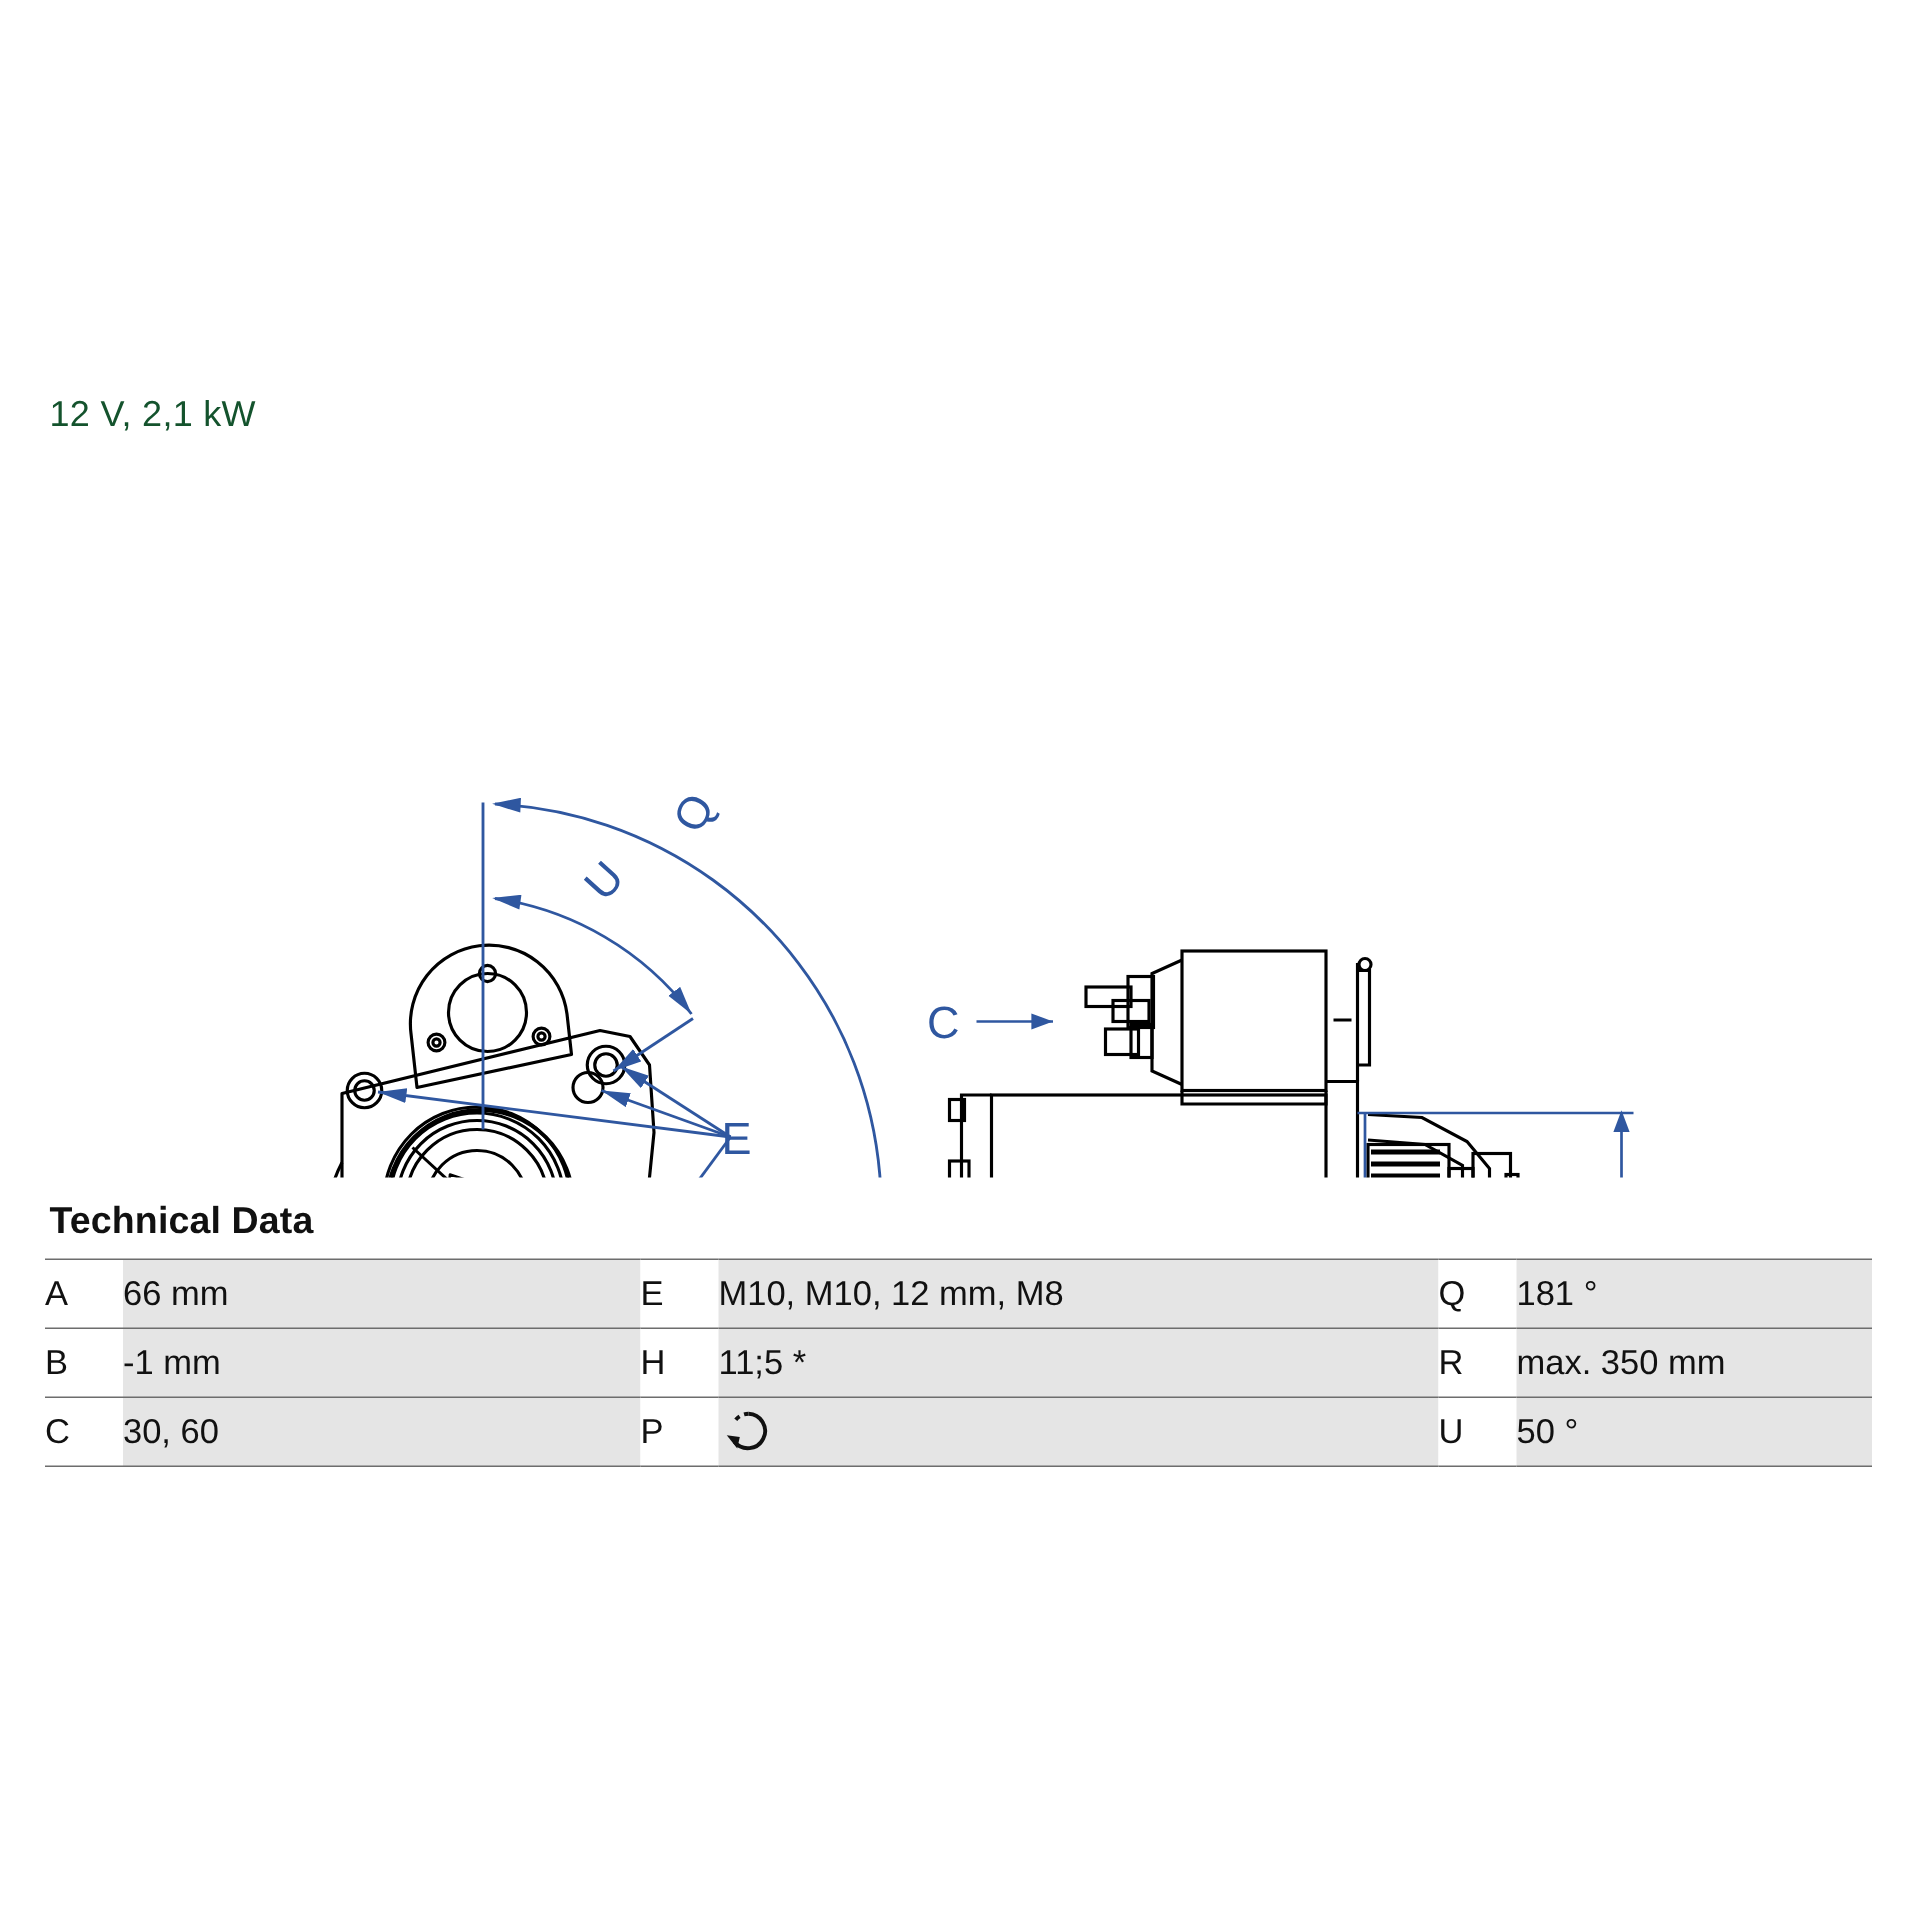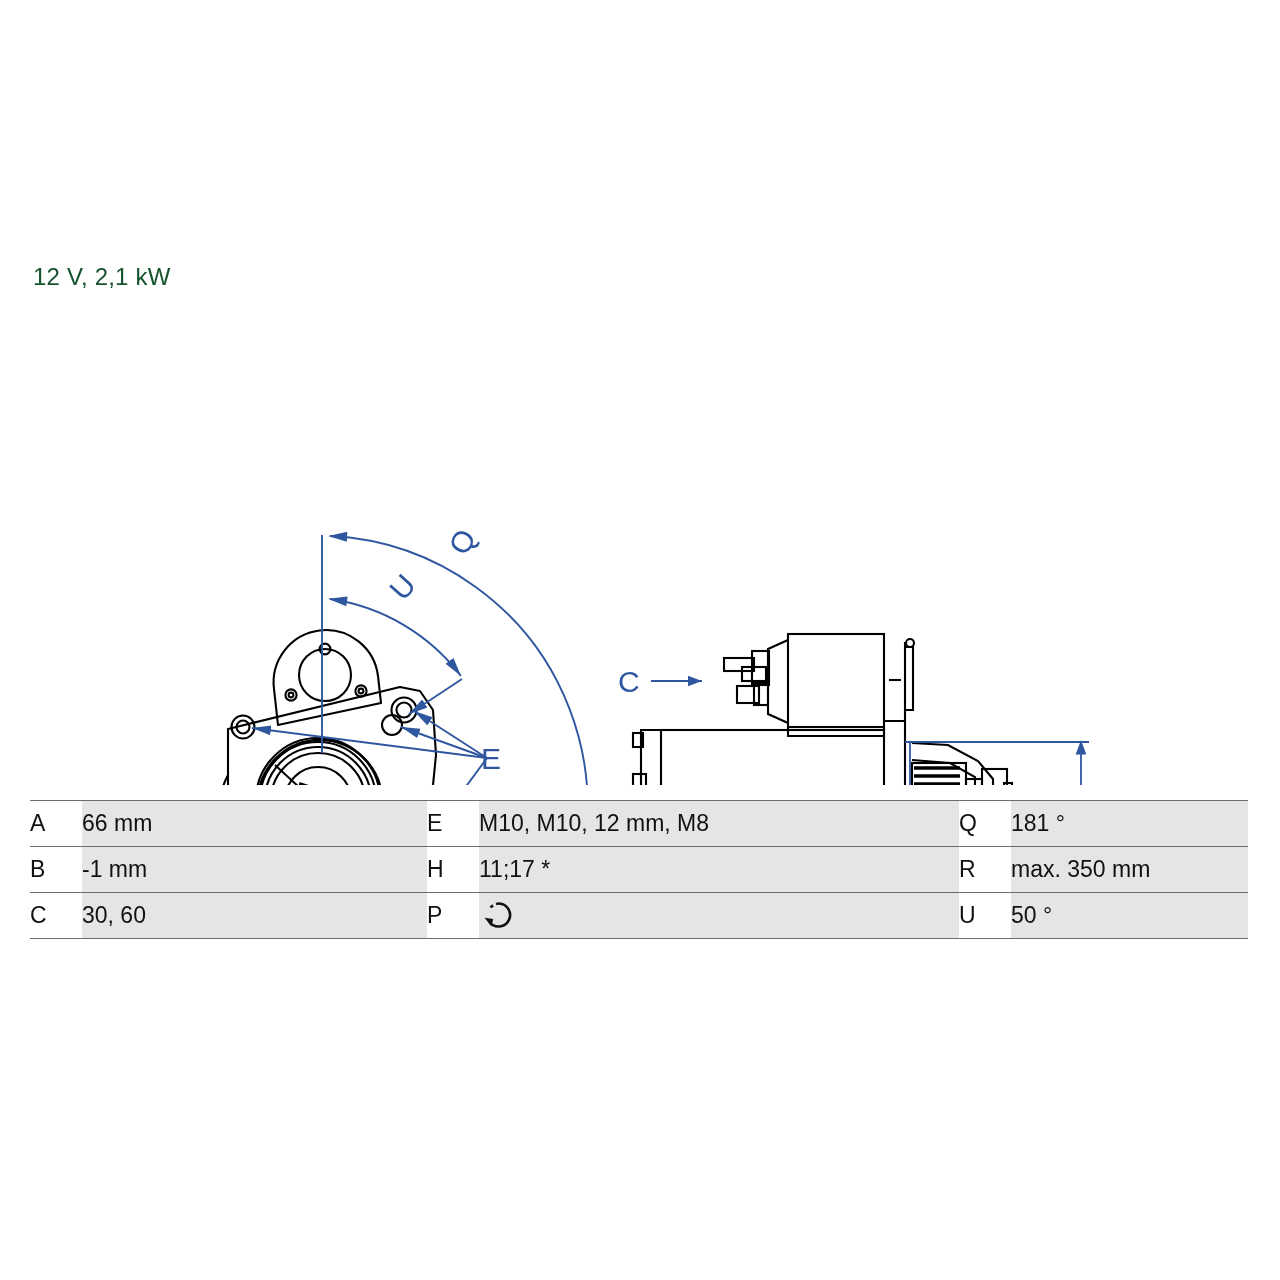--- a/index.html
+++ b/index.html
@@ -266,20 +266,21 @@
     <text x="1045" y="557" fill="#2f57a0" stroke="none" font-size="30" transform="rotate(-90 1045 557)">A</text>
     <text x="921" y="662" fill="#2f57a0" stroke="none" font-size="30">B</text>
     <text x="812" y="742" fill="#2f57a0" stroke="none" font-size="30">R</text>
   </g>
 
 </svg>
 </div>
 
 <div id="tech-block">
 
+  <div id="tech-heading">Technical Data</div>
 
   <table id="tech-table">
     <colgroup>
       <col class="c-key">
         <col class="c-val1">
       <col class="c-key">
         <col class="c-val2">
       <col class="c-key">
         <col class="c-val3">
     </colgroup>
@@ -289,21 +290,21 @@
         <td class="val-cell">66 mm</td>
         <td class="key-cell">E</td>
         <td class="val-cell">M10, M10, 12 mm, M8</td>
         <td class="key-cell">Q</td>
         <td class="val-cell">181 °</td>
       </tr>
       <tr>
         <td class="key-cell">B</td>
         <td class="val-cell">-1 mm</td>
         <td class="key-cell">H</td>
-        <td class="val-cell">11;17 *</td>
+        <td class="val-cell">11;5 *</td>
         <td class="key-cell">R</td>
         <td class="val-cell">max. 350 mm</td>
       </tr>
       <tr class="last-row">
         <td class="key-cell">C</td>
         <td class="val-cell">30, 60</td>
         <td class="key-cell">P</td>
         <td class="val-cell">
           <span class="p-icon-wrap">
             <svg width="40" height="36" viewBox="0 0 40 36" xmlns="http://www.w3.org/2000/svg">

